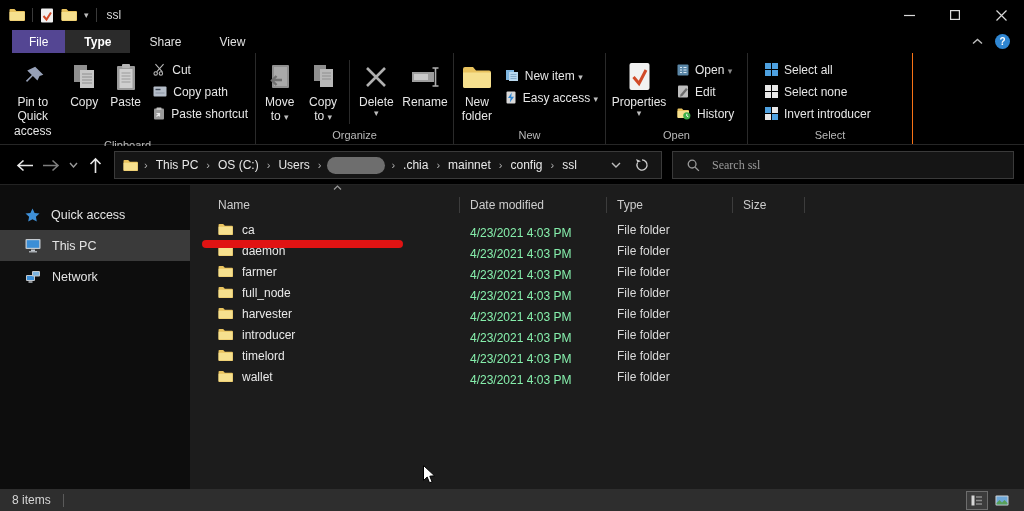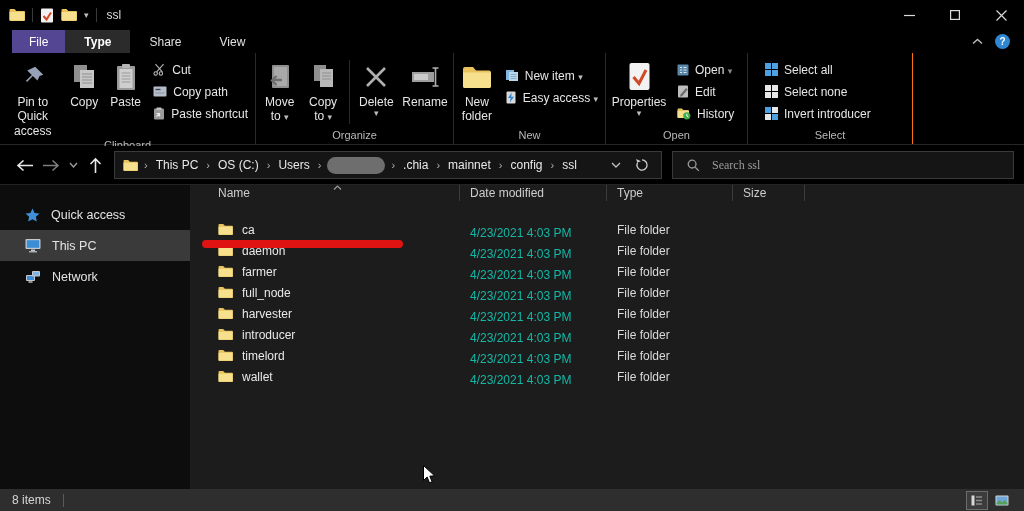--- a/index.html
+++ b/index.html
@@ -67,31 +67,31 @@
     border:1px solid #3a3a3a; display:flex; align-items:center; padding-left:14px; gap:12px; }
   .search-placeholder { color:#9b9b9b;font-family:Liberation Serif, serif; }
 
   
   .main { position:absolute; top:185px; left:0; width:1024px; height:304px; display:flex; background:#0d0d0d; }
   .sidebar { width:190px; padding-top:14px; }
   .sidebar-item { height:31px; display:flex; align-items:center; gap:11px; padding-left:25px;
     color:#e4e4e4; font-size:12.5px; }
   .sidebar-item.selected { background:#3a3a3a; }
   .content { flex:1; background:#1c1c1c; position:relative; }
-  .list-header { display:flex; height:28px; align-items:flex-start; color:#cdcdcd; position:relative; }
+  .list-header { display:flex; height:28px; align-items:flex-end; color:#cdcdcd; position:relative; }
   .hcell { display:flex; align-items:center; height:16px; border-right:1px solid #3c3c3c; }
   .hcell-name { width:270px; padding-left:28px; }
   .hcell-date { width:147px; padding-left:10px; }
   .hcell-type { width:126px; padding-left:10px; }
   .hcell-size { width:72px; padding-left:10px; }
   .sort-caret { position:absolute; left:143px; top:0px; }
   .rows { padding-top:6px; }
   .file-row { display:flex; height:21px; align-items:center; color:#e8e8e8; }
   .cell-name { width:270px; padding-left:28px; display:flex; align-items:flex-start; gap:9px; }
-  .cell-date { width:147px; padding-left:10px; color:#14b8a6;margin-top:7px; }
+  .cell-date { width:147px; padding-left:10px; color:#86efac;margin-top:7px; }
   .cell-type { width:126px; padding-left:10px; color:#dadada; }
   .cell-size { width:72px; padding-left:10px; color:#dadada; }
 
   
   .statusbar { position:absolute; top:489px; left:0; width:1024px; height:22px;
     background:#2e2e2e; display:flex; align-items:center; padding:0 12px; color:#d6d6d6; }
   .status-sep { width:1px; height:13px; background:#5a5a5a; margin-left:12px; }
   .view-toggles { margin-left:auto; display:flex; gap:5px; }
   .vt-btn { width:20px; height:17px; display:flex; align-items:center; justify-content:center; }
   .vt-btn.selected { background:#3c3c3c; outline:1px solid #6d6d6d; }

